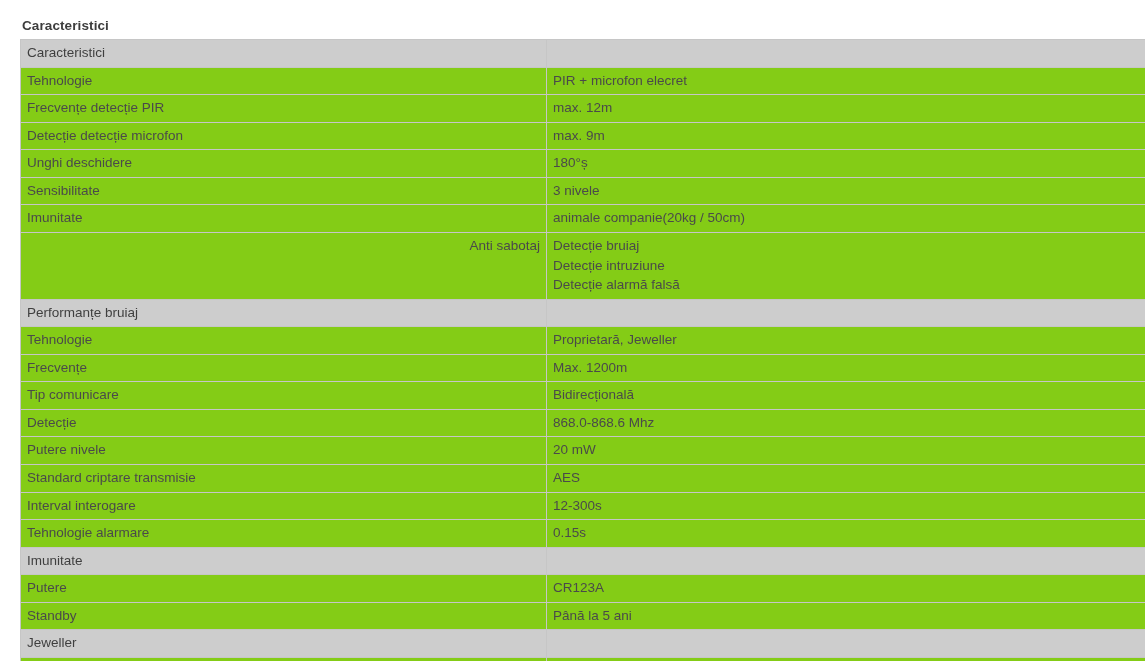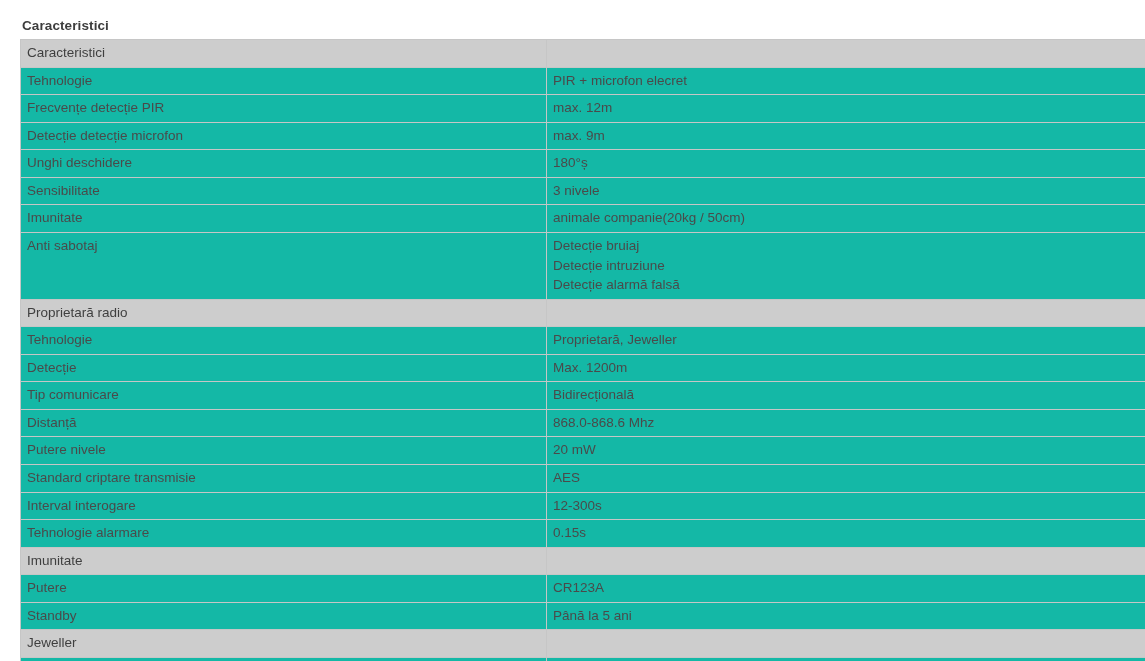--- a/index.html
+++ b/index.html
@@ -33,39 +33,40 @@
     border-collapse: collapse;
     table-layout: fixed;
   }
   table.spec td {
     border: 1px solid #c6c6c6;
     padding: 3px 6px 4px 6px;
     font-size: 13.5px;
     line-height: 1.45;
     color: #4a4a4a;
     vertical-align: top;
-    background: #14b8a6;
+    background: #84cc16;
   }
   tr.section td {
     background: #cdcdcd;
     color: #3f3f3f;
     border: 1px solid #c6c6c6;
     padding: 3px 6px 4px 6px;
   }
   td.label {
     width: 513px;
   }
   td.value {
     width: 590px;
   }
   td.multiline {
     white-space: pre-line;
   }
   td.vmid {
     vertical-align: middle;
+    text-align: right;
   }
 </style>
 </head>
 <body>
 
 <div class="page">
 
   <div class="page-title">Caracteristici</div>
 
   <table class="spec">
@@ -100,37 +101,37 @@
         <td class="value">animale companie(20kg / 50cm)</td>
       </tr>
       <tr>
         <td class="label vmid">Anti sabotaj</td>
         <td class="value multiline">Detecție bruiaj
 Detecție intruziune
 Detecție alarmă falsă</td>
       </tr>
 
       <tr class="section">
-        <td class="label">Proprietară radio</td>
+        <td class="label">Performanțe bruiaj</td>
         <td class="value"></td>
       </tr>
       <tr>
         <td class="label">Tehnologie</td>
         <td class="value">Proprietară, Jeweller</td>
       </tr>
       <tr>
-        <td class="label">Detecție</td>
+        <td class="label">Frecvențe</td>
         <td class="value">Max. 1200m</td>
       </tr>
       <tr>
         <td class="label">Tip comunicare</td>
         <td class="value">Bidirecțională</td>
       </tr>
       <tr>
-        <td class="label">Distanță</td>
+        <td class="label">Detecție</td>
         <td class="value">868.0-868.6 Mhz</td>
       </tr>
       <tr>
         <td class="label">Putere nivele</td>
         <td class="value">20 mW</td>
       </tr>
       <tr>
         <td class="label">Standard criptare transmisie</td>
         <td class="value">AES</td>
       </tr>

